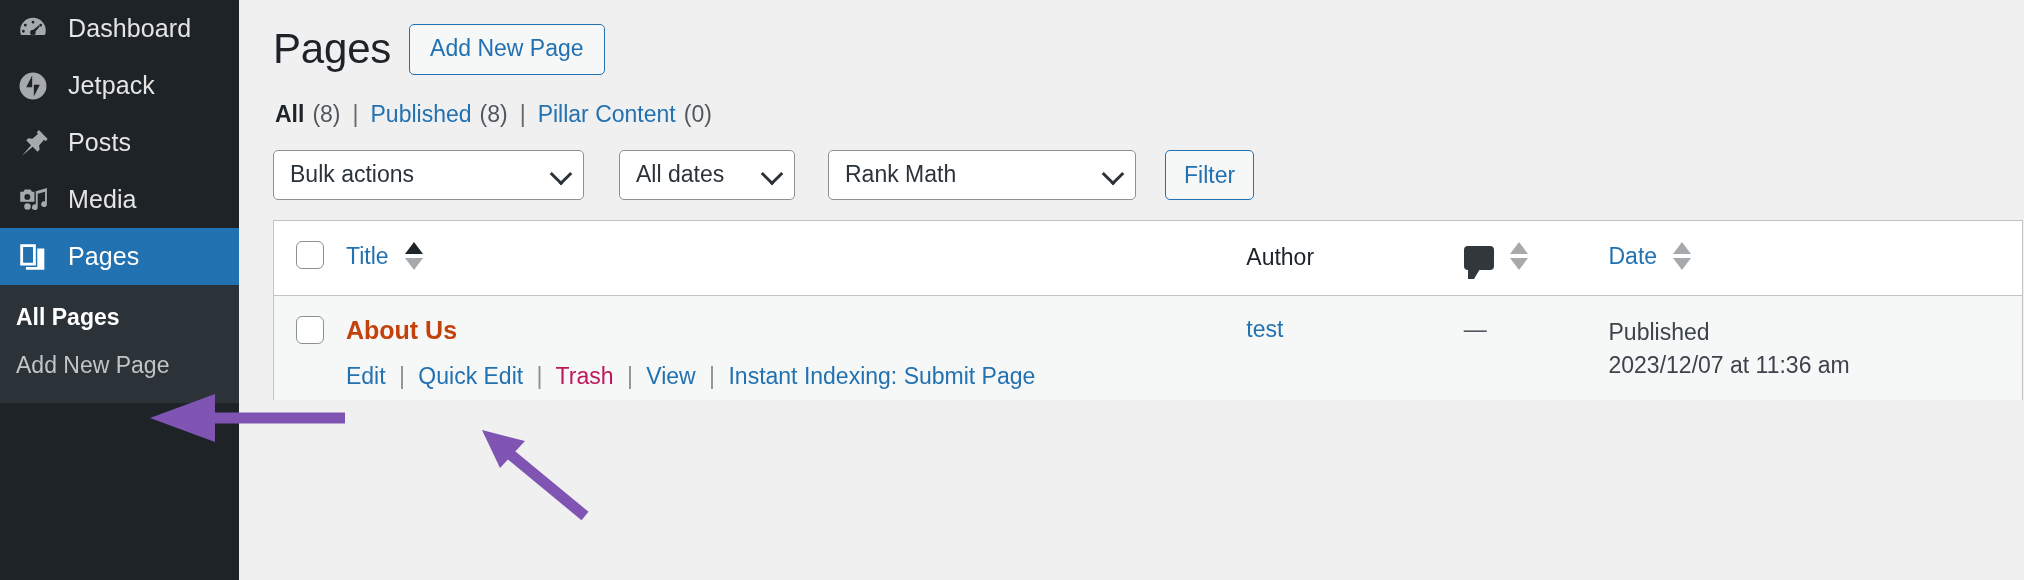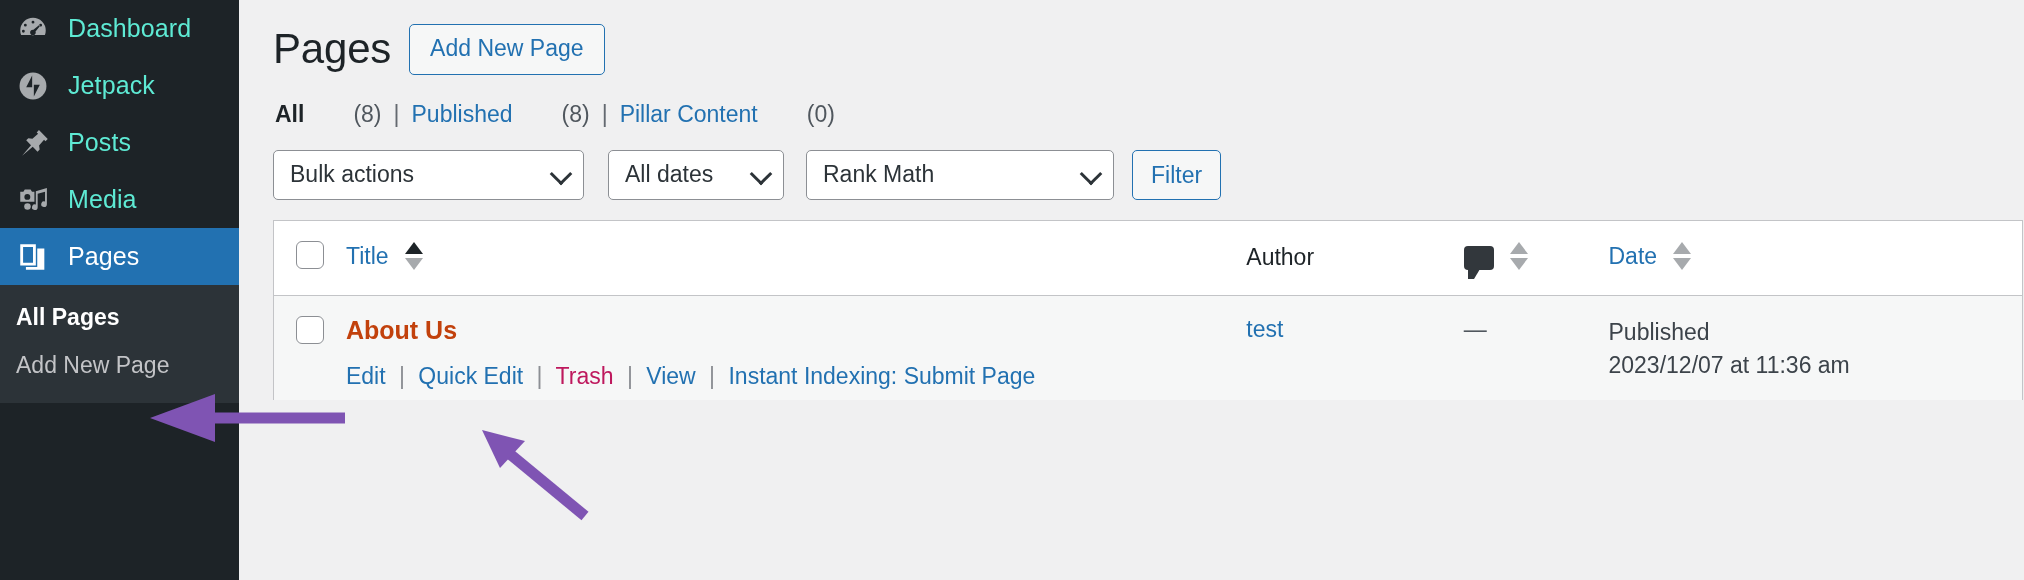--- a/index.html
+++ b/index.html
@@ -19,21 +19,21 @@
     background: #1d2327;
     position: relative;
     z-index: 3;
     padding-top: 0;
   }
   .menu-item {
     display: flex;
     align-items: center;
     height: 57px;
     padding-left: 16px;
-    color: #5eead4;
+    color: #e5e5e5;
     font-size: 25px;
     letter-spacing: 0.1px;
     position: relative;
     cursor: pointer;
   }
   .menu-item .ico {
     width: 38px;
     min-width: 38px;
     display: flex;
     align-items: center;
@@ -107,30 +107,30 @@
   }
 
   .subsubsub {
     margin: 26px 0 0 2px;
     font-size: 23px;
     color: #50575e;
     display: flex;
     align-items: baseline;
     gap: 0px;
   }
-  .subsubsub .item { display: inline-flex; align-items: baseline; gap: 41px; }
+  .subsubsub .item { display: inline-flex; align-items: baseline; }
   .subsubsub a.cur { color: #1d2327; font-weight: bold; }
   .subsubsub a.lnk { color: #2271b1; cursor: pointer; }
   .subsubsub .cnt { color: #50575e; margin-left: 8px; }
   .subsubsub .bar { color: #646970; margin: 0 12px; }
 
   .tablenav {
     display: flex;
     align-items: flex-start;
-    gap: 0;
+    gap: 11px;
     margin-top: 22px;
   }
   .select-box {
     position: relative;
     background: #fff;
     border: 1px solid #8c8f94;
     border-radius: 5px;
     height: 50px;
     display: flex;
     align-items: center;

